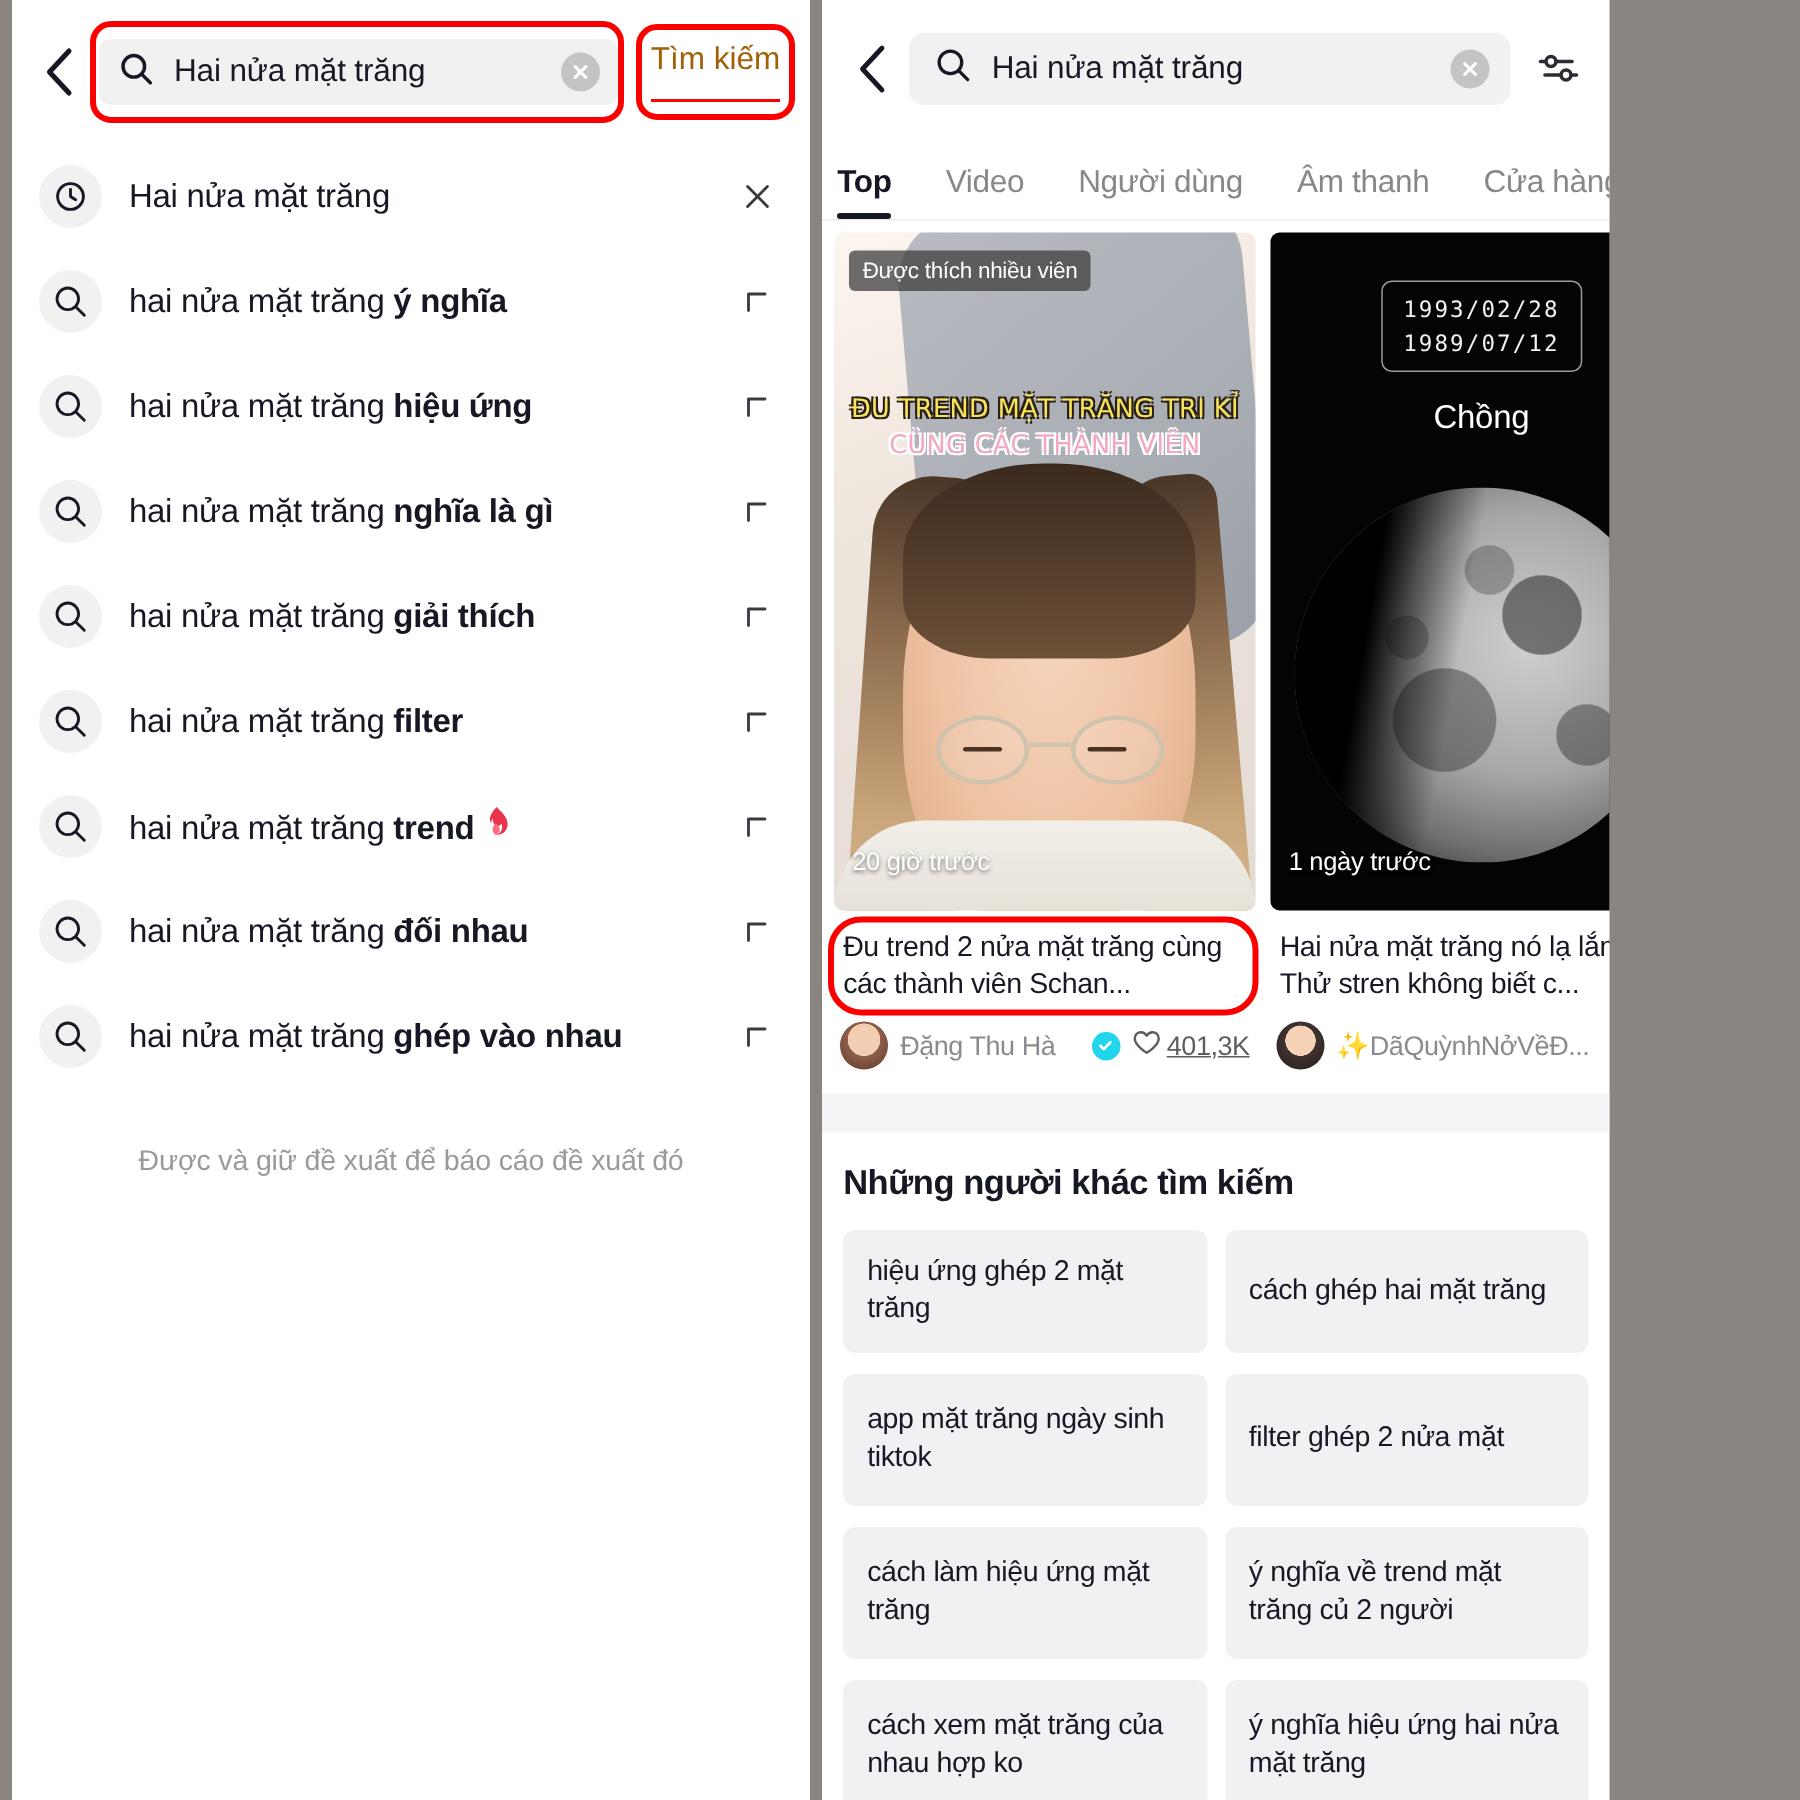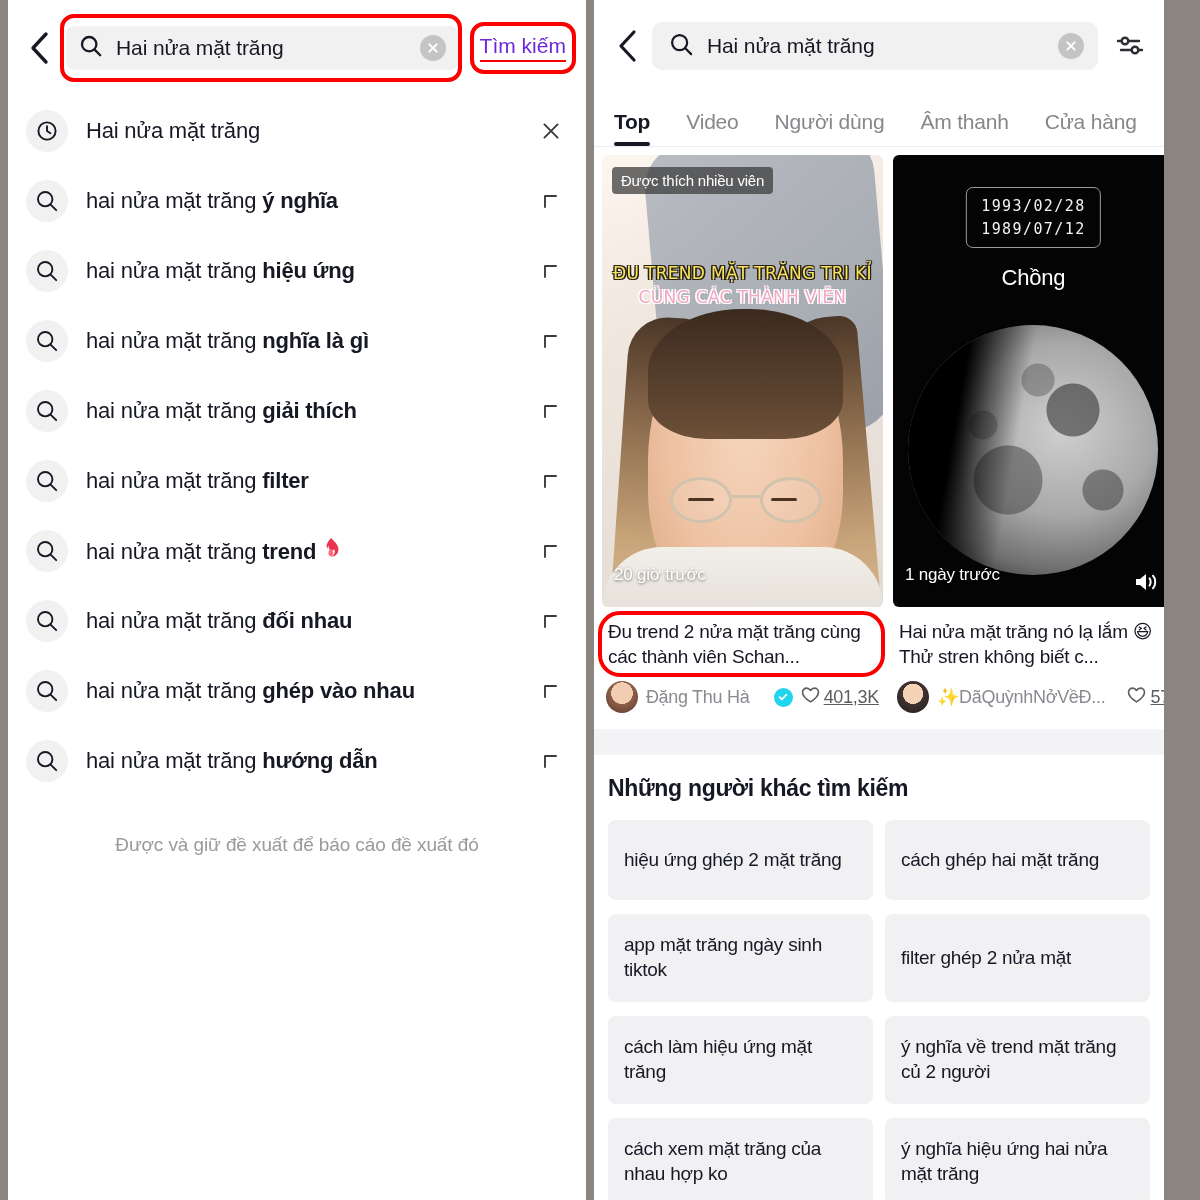--- a/index.html
+++ b/index.html
@@ -2,21 +2,21 @@
 <html><head>
 <meta charset="utf-8">
 <style>
   * { box-sizing: border-box; margin: 0; padding: 0; }
   html, body {
     width: 1200px; height: 1200px;
     font-family: "Liberation Sans", "DejaVu Sans", sans-serif;
     background: #8a8580;
     overflow: hidden;
   }
-  .screen { width: 1164px; height: 1200px; display: flex; position: relative; align-items: flex-end; }
+  .screen { width: 1073px; height: 1200px; display: flex; position: relative; align-items: flex-end; }
 
   
   .panel-left {
     width: 592px; height: 1200px; background: #ffffff;
     margin-left: 8px; position: relative; overflow: hidden;
   }
   .l-header { height: 96px; display: flex; align-items: center; padding: 0 10px; }
   .back-chevron {
     width: 34px; height: 44px; display: flex; align-items: center; justify-content: center;
     flex: 0 0 auto; margin-left: 4px;
@@ -40,22 +40,22 @@
   }
   .clear-btn {
     width: 26px; height: 26px; border-radius: 50%; background: #c4c4c6;
     display: flex; align-items: center; justify-content: center; flex: 0 0 auto;
   }
   .clear-btn svg { display: block; }
 
   .submit-wrap { position: relative; margin-left: 22px; margin-right: 10px; flex: 0 0 auto; }
   .submit-wrap .anno-box { inset: -12px -10px -12px -10px; border-radius: 14px; }
   .submit-label {
-    font-size: 21px; color: #6d28d9; font-weight: 400;
-    border-bottom: 2px solid #fc0000; padding-bottom: 2px; white-space: nowrap;
+    font-size: 21px; color: #a16207; font-weight: 400;
+    border-bottom: 2px solid #fc0000; padding-bottom: 14px; white-space: nowrap;
   }
 
   .sugg-list { padding: 0; }
   .sugg-item {
     height: 70px; display: flex; align-items: center; padding: 0 22px 0 18px;
   }
   .sugg-icon {
     width: 42px; height: 42px; border-radius: 50%; background: #f1f1f2;
     display: flex; align-items: center; justify-content: center; flex: 0 0 auto;
     margin-right: 18px;
@@ -86,21 +86,21 @@
     flex: 1 1 auto; height: 48px; background: #f1f1f2; border-radius: 10px;
     display: flex; align-items: center; padding: 0 14px 0 18px; margin: 0 12px 0 8px;
   }
   .r-searchbox .mag { flex: 0 0 auto; margin-right: 14px; }
   .r-search-value {
     flex: 1 1 auto; font-size: 21px; color: #161823; letter-spacing: -0.1px;
     white-space: nowrap; overflow: hidden;
   }
   .filter-btn { width: 40px; height: 40px; display: flex; align-items: center; justify-content: center; flex: 0 0 auto; }
 
-  .tabs { display: flex; align-items: flex-end; padding: 0 20px; height: 54px; position: relative; }
+  .tabs { display: flex; align-items: flex-end; padding: 0 10px; height: 54px; position: relative; }
   .tab {
     font-size: 21px; color: #86878b; padding: 0 0 12px 0; margin-right: 36px;
     position: relative; white-space: nowrap; letter-spacing: -0.2px;
   }
   .tab.active { color: #161823; font-weight: 700; }
   .tab.active::after {
     content: ""; position: absolute; left: 0; right: 0; bottom: 0;
     height: 4px; background: #161823; border-radius: 2px;
   }
   .tabs-rule { height: 1px; background: #ececed; }
@@ -422,34 +422,20 @@
             </svg>
         </span>
         <span class="sugg-text"><span>hai nửa mặt trăng </span><b>ghép vào nhau</b></span>
         <span class="sugg-trail">
           <svg width="20" height="20" viewBox="0 0 20 20" fill="none">
               <path d="M4 16 L4 5 M4 5 L15 5" stroke="#3a3b40" stroke-width="1.9" stroke-linecap="round" stroke-linejoin="round"></path>
             </svg>
         </span>
       </div>
 
-      <div class="sugg-item">
-        <span class="sugg-icon">
-          <svg width="22" height="22" viewBox="0 0 22 22" fill="none">
-              <circle cx="9.2" cy="9.2" r="7.2" stroke="#161823" stroke-width="1.9"></circle>
-              <path d="M14.6 14.6 L20.2 20.2" stroke="#161823" stroke-width="1.9" stroke-linecap="round"></path>
-            </svg>
-        </span>
-        <span class="sugg-text"><span>hai nửa mặt trăng </span><b>hướng dẫn</b></span>
-        <span class="sugg-trail">
-          <svg width="20" height="20" viewBox="0 0 20 20" fill="none">
-              <path d="M4 16 L4 5 M4 5 L15 5" stroke="#3a3b40" stroke-width="1.9" stroke-linecap="round" stroke-linejoin="round"></path>
-            </svg>
-        </span>
-      </div>
 
     </div>
 
     <div class="hint-text">Được và giữ đề xuất để báo cáo đề xuất đó</div>
   </div>
 
   <div class="divider"></div>
 
   <div class="panel-right">
 

